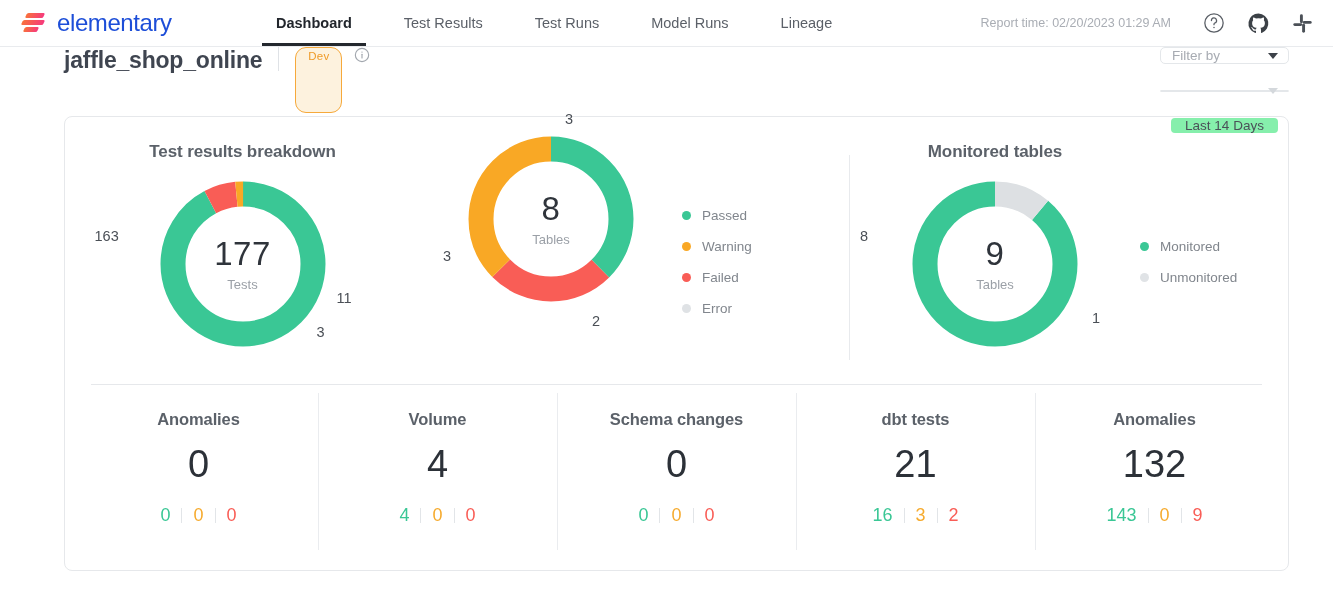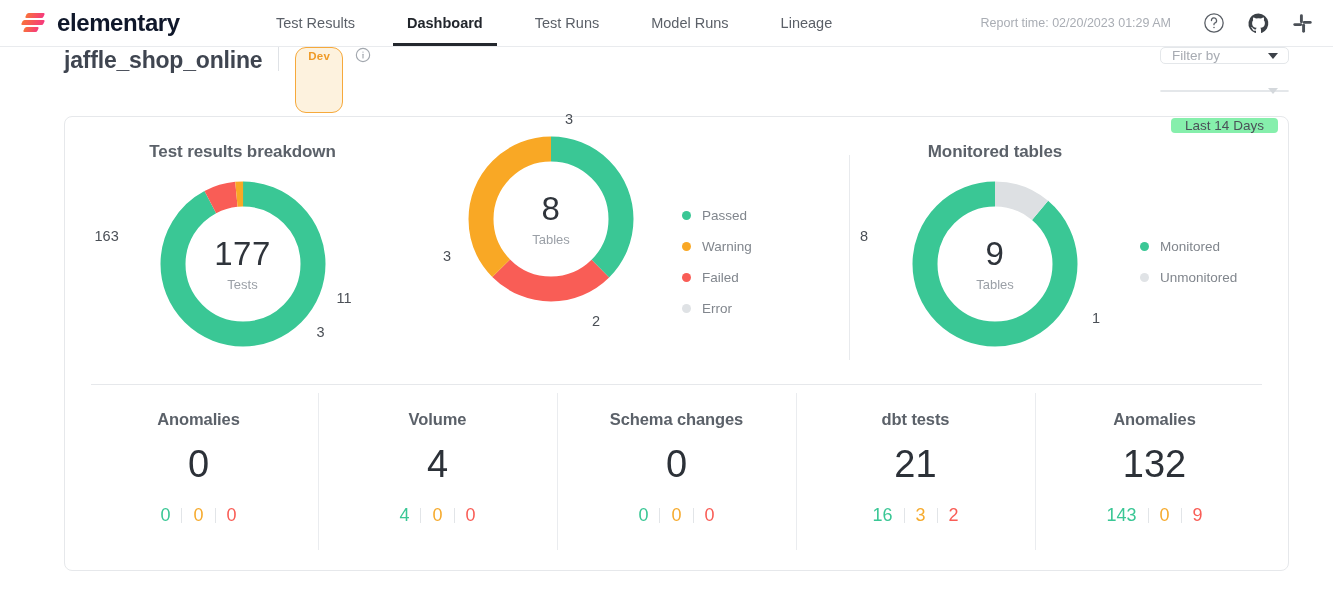--- a/index.html
+++ b/index.html
@@ -37,23 +37,23 @@
     height: 5px;
     border-radius: 1.5px;
     transform: skewX(-24deg);
     background: linear-gradient(90deg, #f8713c 0%, #f63a7d 100%);
   }
   .logo-bar.b1 { top: 2px;  left: 6px;  width: 18px; }
   .logo-bar.b2 { top: 9px;  left: 2px;  width: 22px; }
   .logo-bar.b3 { top: 16px; left: 4px;  width: 14px; }
   .brand-name {
     font-size: 24px;
-    font-weight: 700;
+    font-weight: 400;
     letter-spacing: -0.4px;
-    color: #0f172a;
+    color: #1d4ed8;
   }
 
   .tabs { display: flex; align-items: stretch; }
   .tab {
     display: flex; align-items: center;
     padding: 0 26px;
     font-size: 14.5px;
     color: #5b6068;
     cursor: pointer;
     position: relative;
@@ -100,21 +100,21 @@
   .vsep {
     width: 1px; height: 24px;
     background: #dfe2e6;
     margin: 0 16px;
   }
   .badge-dev {
     border: 1px solid #f6a93b;
     background: #fdf2de;
     color: #ef9b28;
     font-size: 11.5px;
-    font-weight: 700;
+    font-weight: 400;
     padding: 2px 12px 3px;
     border-radius: 11px;
     letter-spacing: .2px;
   }
   .info-icon {
     margin-left: 12px;
     width: 16px; height: 16px;
     display: flex; align-items: center; justify-content: center;
     color: #9aa0a7; cursor: pointer;
   }
@@ -295,22 +295,22 @@
   <div class="brand">
     <div class="logo-mark">
       <div class="logo-bar b1"></div>
         <div class="logo-bar b2"></div>
         <div class="logo-bar b3"></div>
     </div>
     <div class="brand-name">elementary</div>
   </div>
 
   <div class="tabs">
+    <div class="tab active">Dashboard</div>
     <div class="tab">Test Results</div>
-    <div class="tab active">Dashboard</div>
     <div class="tab">Test Runs</div>
     <div class="tab">Model Runs</div>
     <div class="tab">Lineage</div>
   </div>
 
   <div class="nav-right">
     <div class="report-time">Report time: 02/20/2023 01:29 AM</div>
     <div class="icon-btn">
       <svg width="22" height="22" viewBox="0 0 24 24" fill="none" stroke="#595e65" stroke-width="1.4">
         <circle cx="12" cy="12" r="10"></circle>

